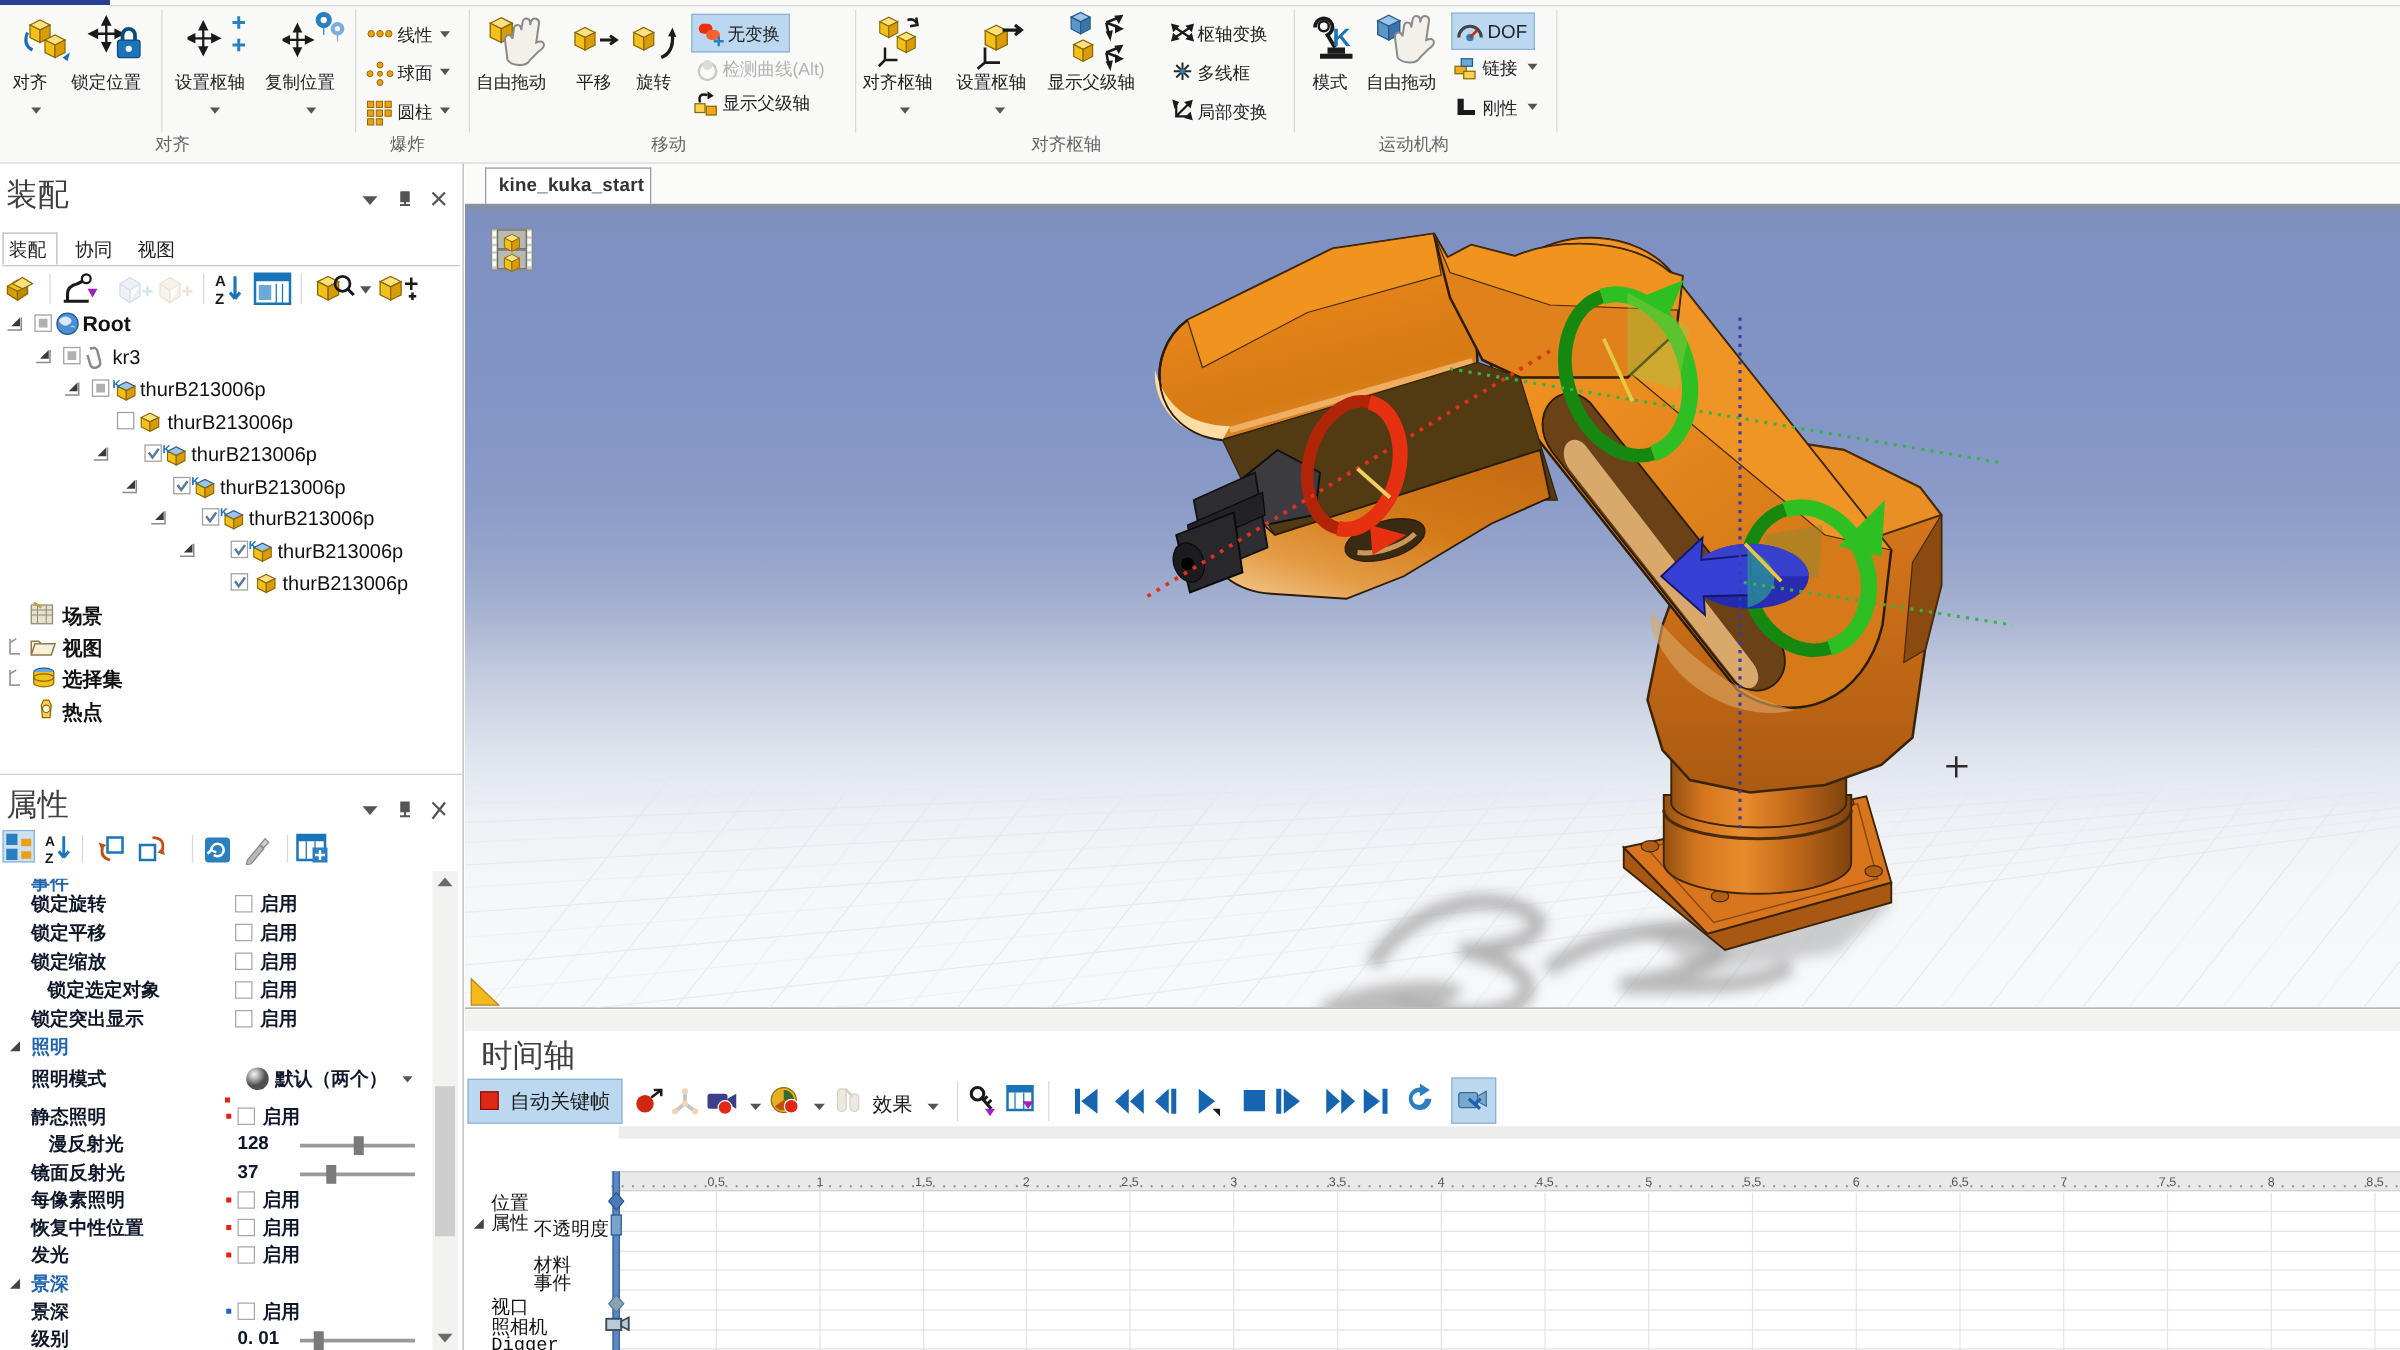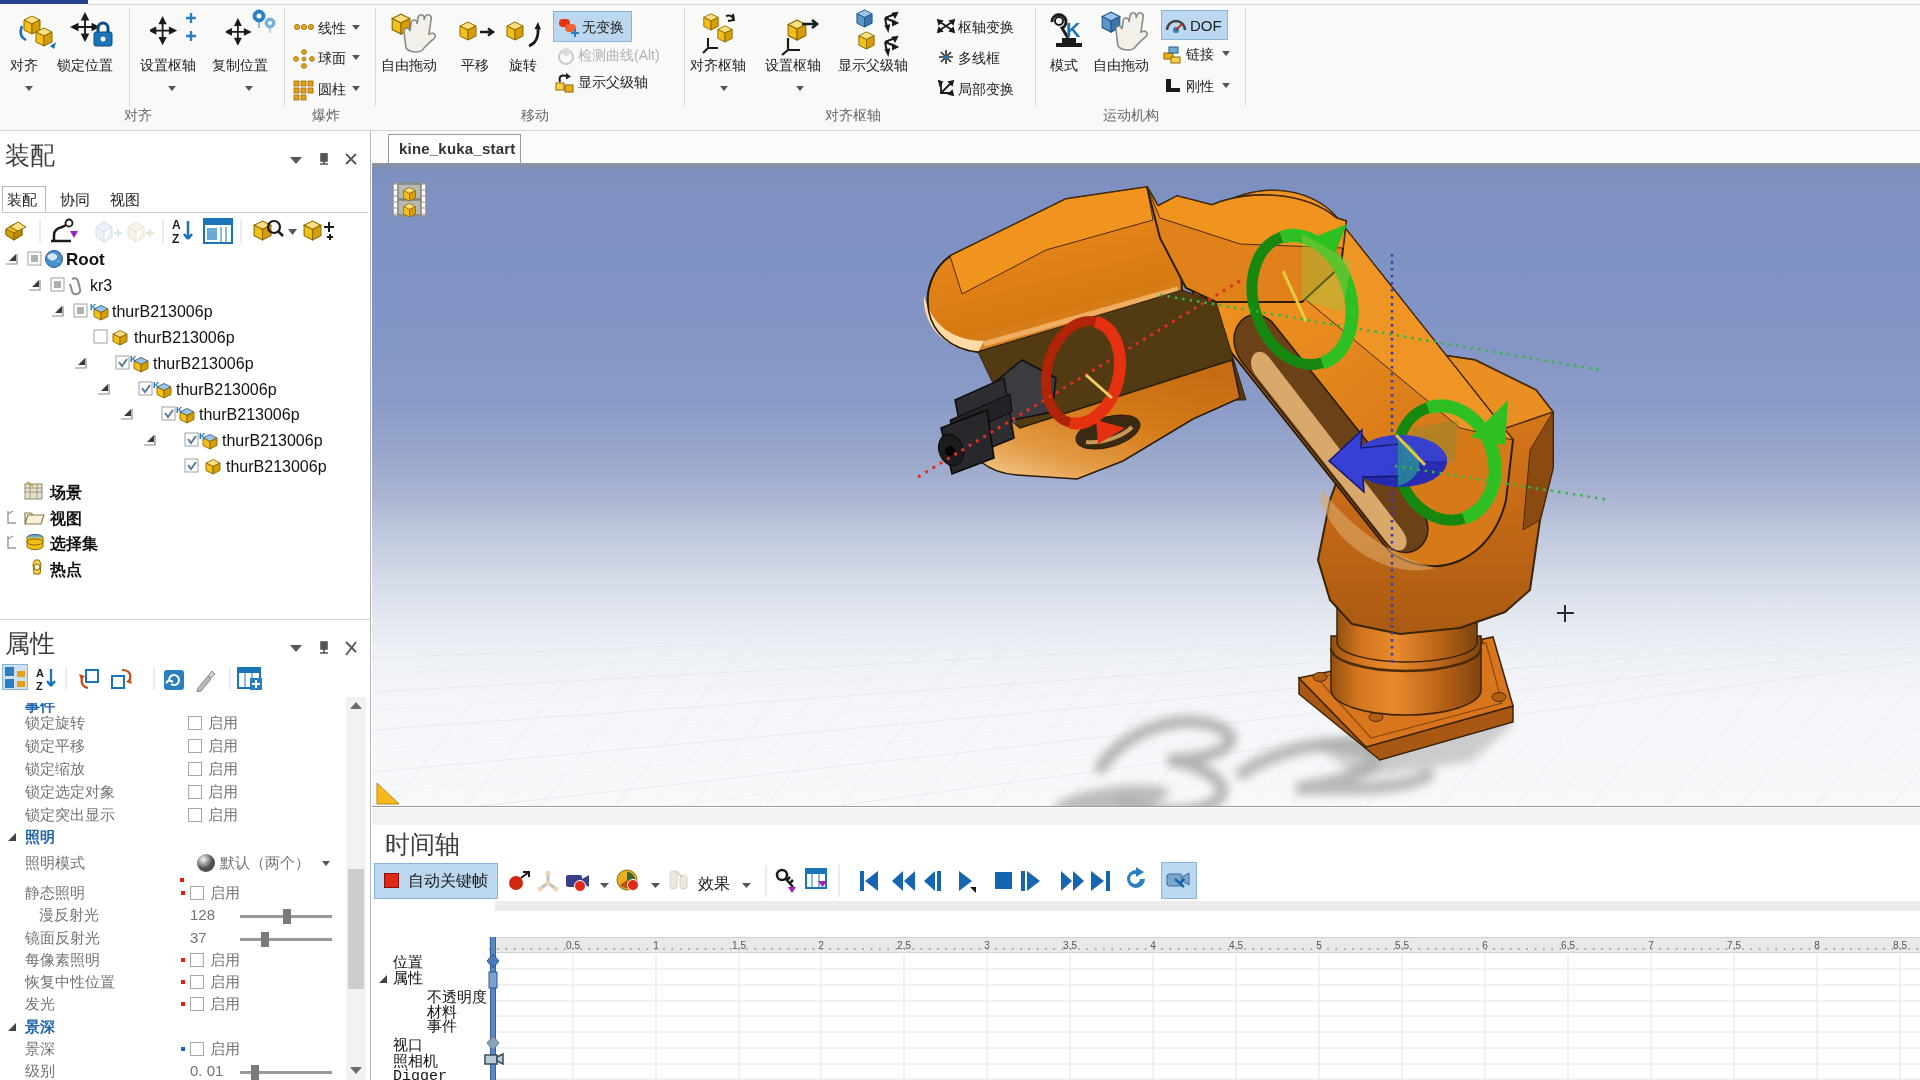--- a/index.html
+++ b/index.html
@@ -7,21 +7,21 @@
     font-family:"Liberation Sans", sans-serif; }
   .abs { position:absolute; }
   #ribbon { position:absolute; left:0; top:0; width:1920px; height:131px; background:#f9f9f8; border-bottom:1px solid #d4d4d4; }
   .vsep { position:absolute; top:8px; width:1px; height:98px; background:#d9d9d9; }
   .glabel { position:absolute; top:107px; font-size:14px; color:#666; }
   .btnlabel { position:absolute; font-size:14px; color:#222; }
   .drop { position:absolute; width:0; height:0; border-left:4px solid transparent; border-right:4px solid transparent; border-top:5px solid #555; }
   .hl { background:#bcd8f0; border:1px solid #8ab3d8; }
   #leftpanel { position:absolute; left:0; top:131px; width:371px; height:949px; background:#fff; border-right:1px solid #b5b5b5; }
   .ptitle { font-size:25px; color:#3f3f3f; }
-  .prow { position:absolute; font-size:15px; color:#737373; white-space:nowrap; }
+  .prow { position:absolute; font-size:15px; color:#0f172a; white-space:nowrap;font-weight:bold; }
   .chk { position:absolute; width:14px; height:14px; border:1px solid #a8a8a8; background:#fff; }
   .bluehdr { color:#2064ae; }
   #vptabbar { position:absolute; left:372px; top:131px; width:1548px; height:32px; background:#fbfbfa; }
   #viewport { position:absolute; left:372px; top:163px; width:1548px; height:644px;
      background:linear-gradient(180deg,#8b93a5 0px,#868fa8 3px,#7e90c0 8px,#8093c5 100px,#8496c6 180px,#8c9cc8 240px,#98a6cb 290px,#a9b4d2 330px,#bfc8dd 370px,#d2d8e6 410px,#e2e7ef 450px,#edf0f5 490px,#f5f6f9 540px,#f8f9fb 644px);
      border-bottom:1px solid #9a9a9a; overflow:hidden; }
   #splitter { position:absolute; left:372px; top:808px; width:1548px; height:17px; background:#f2f2f0; }
   #timeline { position:absolute; left:372px; top:825px; width:1548px; height:255px; background:#fff; }
   .tlrow { position:absolute; font-size:15px; color:#111; }
 </style>
@@ -497,21 +497,21 @@
     <div class="abs" style="left:20px;top:563px;width:90px;height:9px;background:#fff"></div>
     <div class="prow" style="left:25px;top:583px">锁定旋转</div>
       <div class="chk" style="left:188px;top:585px"></div>
       <div class="prow" style="left:208px;top:583px">启用</div>
     <div class="prow" style="left:25px;top:606px">锁定平移</div>
       <div class="chk" style="left:188px;top:608px"></div>
       <div class="prow" style="left:208px;top:606px">启用</div>
     <div class="prow" style="left:25px;top:629px">锁定缩放</div>
       <div class="chk" style="left:188px;top:631px"></div>
       <div class="prow" style="left:208px;top:629px">启用</div>
-    <div class="prow" style="left:25px;top:652px">锁定选定对象</div>
+    <div class="prow" style="left:38px;top:652px">锁定选定对象</div>
       <div class="chk" style="left:188px;top:654px"></div>
       <div class="prow" style="left:208px;top:652px">启用</div>
     <div class="prow" style="left:25px;top:675px">锁定突出显示</div>
       <div class="chk" style="left:188px;top:677px"></div>
       <div class="prow" style="left:208px;top:675px">启用</div>
     <svg class="abs" style="left:6px;top:700px" width="12" height="12">
         <path d="M10,2 L10,10 L2,10 Z" fill="#444"></path>
       </svg>
     <div class="prow bluehdr" style="left:25px;top:697px;font-weight:bold">照明</div>
     <div class="prow" style="left:25px;top:723px">照明模式</div>
@@ -962,21 +962,21 @@
         <line x1="1328" y1="0" x2="1328" y2="126"></line>
         <line x1="1411" y1="0" x2="1411" y2="126"></line>
     </g>
   </svg>
 
   <div class="tlrow" style="left:21px;top:128px">位置</div>
   <svg class="abs" style="left:5px;top:148px" width="12" height="12">
       <path d="M10,2 L10,10 L2,10 Z" fill="#444"></path>
     </svg>
   <div class="tlrow" style="left:21px;top:144px">属性</div>
-  <div class="tlrow" style="left:55px;top:163px">不透明度</div>
+  <div class="tlrow" style="left:55px;top:149px">不透明度</div>
   <div class="tlrow" style="left:55px;top:178px">材料</div>
   <div class="tlrow" style="left:55px;top:192px">事件</div>
   <div class="tlrow" style="left:21px;top:211px">视口</div>
   <div class="tlrow" style="left:21px;top:227px">照相机</div>
   <div class="tlrow" style="left:21px;top:243px;font-family:'Liberation Mono',monospace">Digger</div>
 
   <div class="abs" style="left:118px;top:112px;width:6px;height:143px;background:#5b87c4;border-left:1px solid #36639e;border-right:1px solid #36639e"></div>
   <svg class="abs" style="left:108px;top:125px" width="28" height="130">
     <path d="M13,4 L19,11 L13,18 L7,11 Z" fill="#4a7ab8" stroke="#2a5a94"></path>
     <rect x="9" y="22" width="8" height="16" fill="#7aa2cc" stroke="#2a5a94"></rect>

